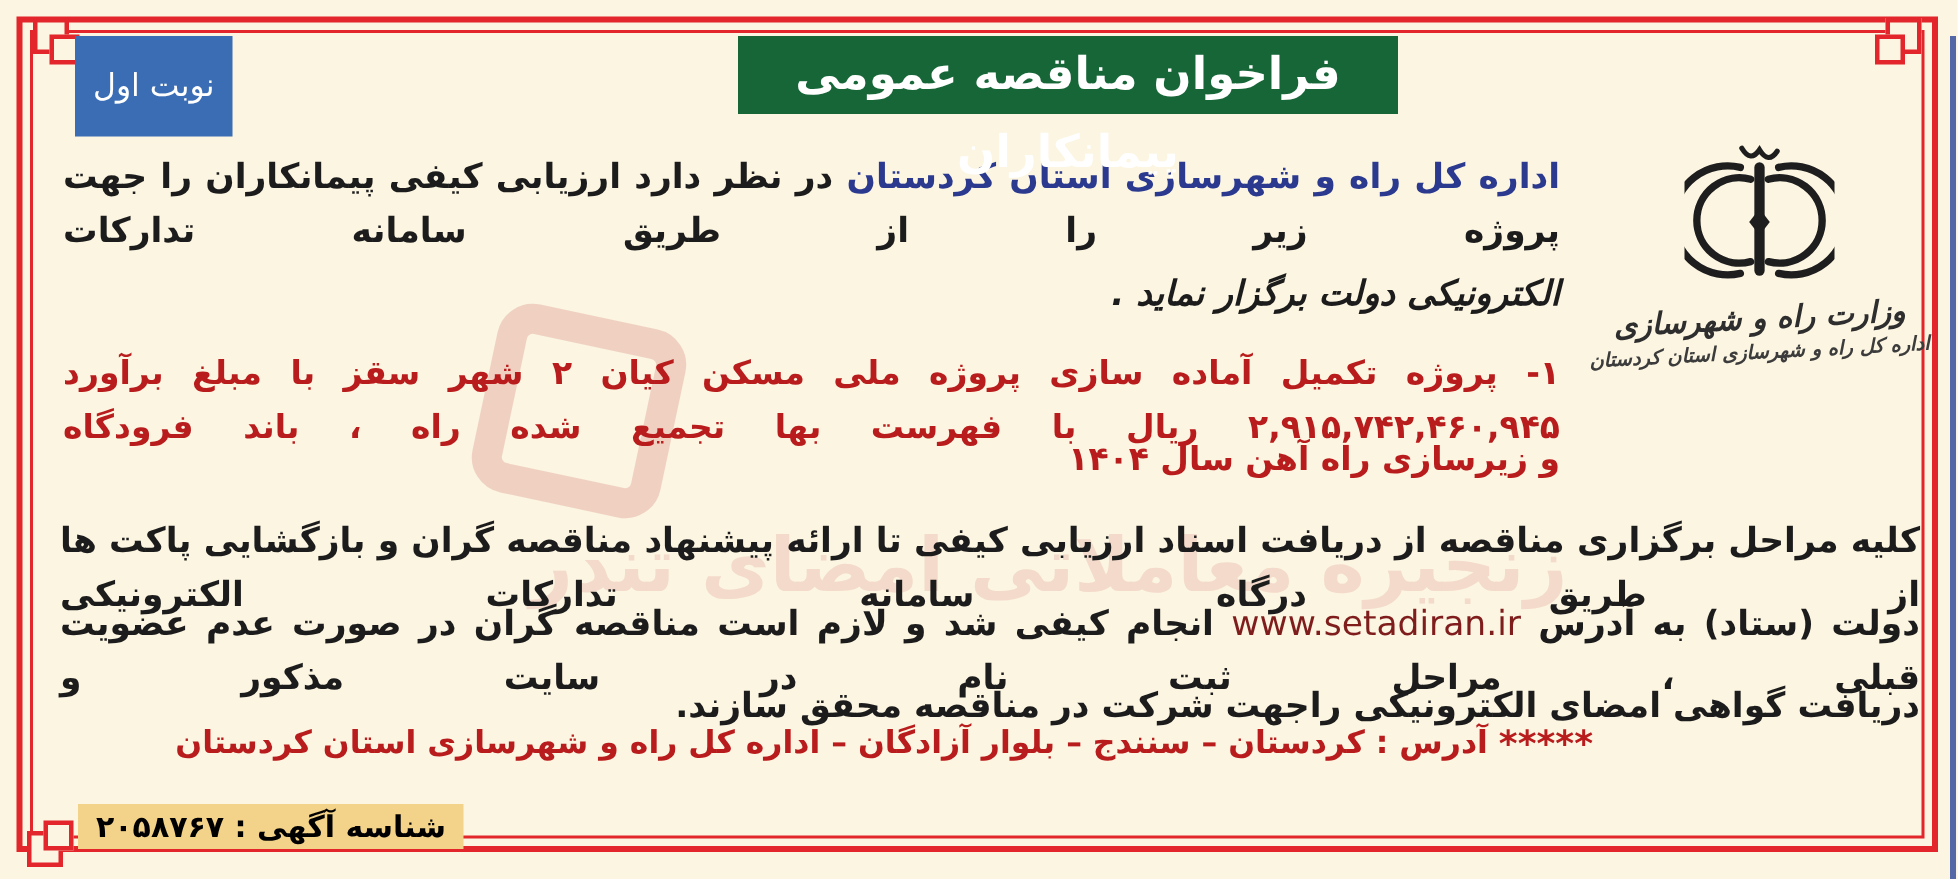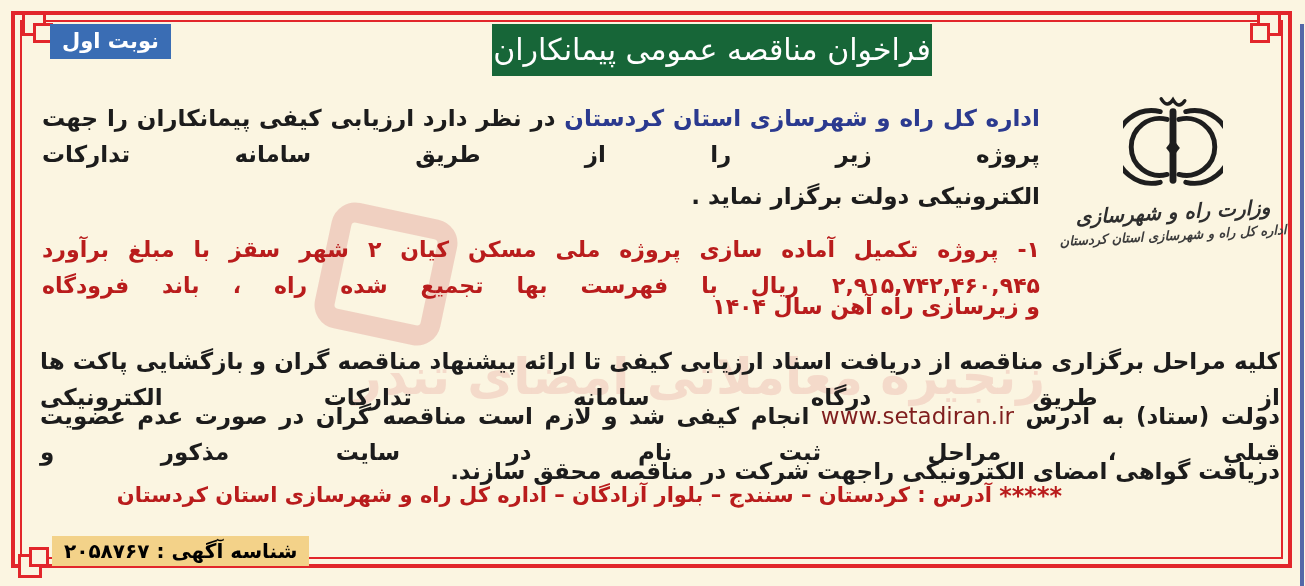--- a/index.html
+++ b/index.html
@@ -40,44 +40,44 @@
   }
   .wm-logo{
     position:absolute;left:322px;top:210px;width:88px;height:88px;z-index:1;
     border:20px solid #E3A49B;border-radius:24px;opacity:.45;
     transform:rotate(12deg);
   }
   
   .title-banner{
     position:absolute;left:492px;top:24px;width:440px;height:52px;z-index:4;
     background:#176638;color:#FFFFFF;
-    font-size:30px;font-weight:normal;text-align:center;line-height:52px;
+    font-size:30px;font-weight:bold;text-align:center;line-height:52px;
   }
   .badge-round{
     position:absolute;left:50px;top:24px;height:35px;z-index:4;
-    background:#3A6DB4;color:#FFFFFF;padding:0 12px;
-    font-size:21px;font-weight:bold;line-height:35px;text-align:center;
+    background:#3A6DB4;color:#FFFFFF;padding:16px 12px;
+    font-size:21px;font-weight:normal;line-height:35px;text-align:center;
   }
   
   .logo-block{position:absolute;left:1048px;top:90px;width:250px;text-align:center;z-index:2;}
   .logo-block svg{display:block;margin:0 auto;}
   .logo-line1{font-size:20px;font-weight:bold;font-style:italic;color:#2e2e2e;transform:rotate(-3deg);margin-top:2px;}
   .logo-line2{font-size:13px;font-weight:bold;font-style:italic;color:#3c3c3c;transform:rotate(-3deg);margin-top:4px;}
   
   .txt{
     position:absolute;z-index:2;
     font-size:23px;font-weight:bold;color:#1c1c1c;line-height:36px;
     white-space:nowrap;
   }
   .txt.just{white-space:normal;text-align:justify;text-align-last:justify;-moz-text-align-last:justify;}
   .txt.red{color:#b91c1c;}
   .org{color:#2B3A8F;font-weight:bold;}
   .url{color:#7f1d1d;font-weight:normal;direction:ltr;unicode-bidi:embed;}
   .l1{top:100px;right:265px;width:998px;}
-  .l2{top:178px;right:265px;text-align:right;}
+  .l2{top:178px;right:265px;text-align:right;font-style:italic;}
   .l3{top:232px;right:265px;width:998px;font-size:22px;}
   .l4{top:289px;right:265px;text-align:left;font-size:22px;}
   .l5{top:343px;right:25px;width:1240px;}
   .l6{top:398px;right:25px;width:1240px;}
   .l7{top:453px;right:25px;text-align:right;}
   .l8{top:477px;right:243px;text-align:right;font-size:21px;}
   .stars{letter-spacing:2px;font-size:24px;vertical-align:-2px;}
   
   .adid{
     position:absolute;left:52px;top:536px;z-index:5;

